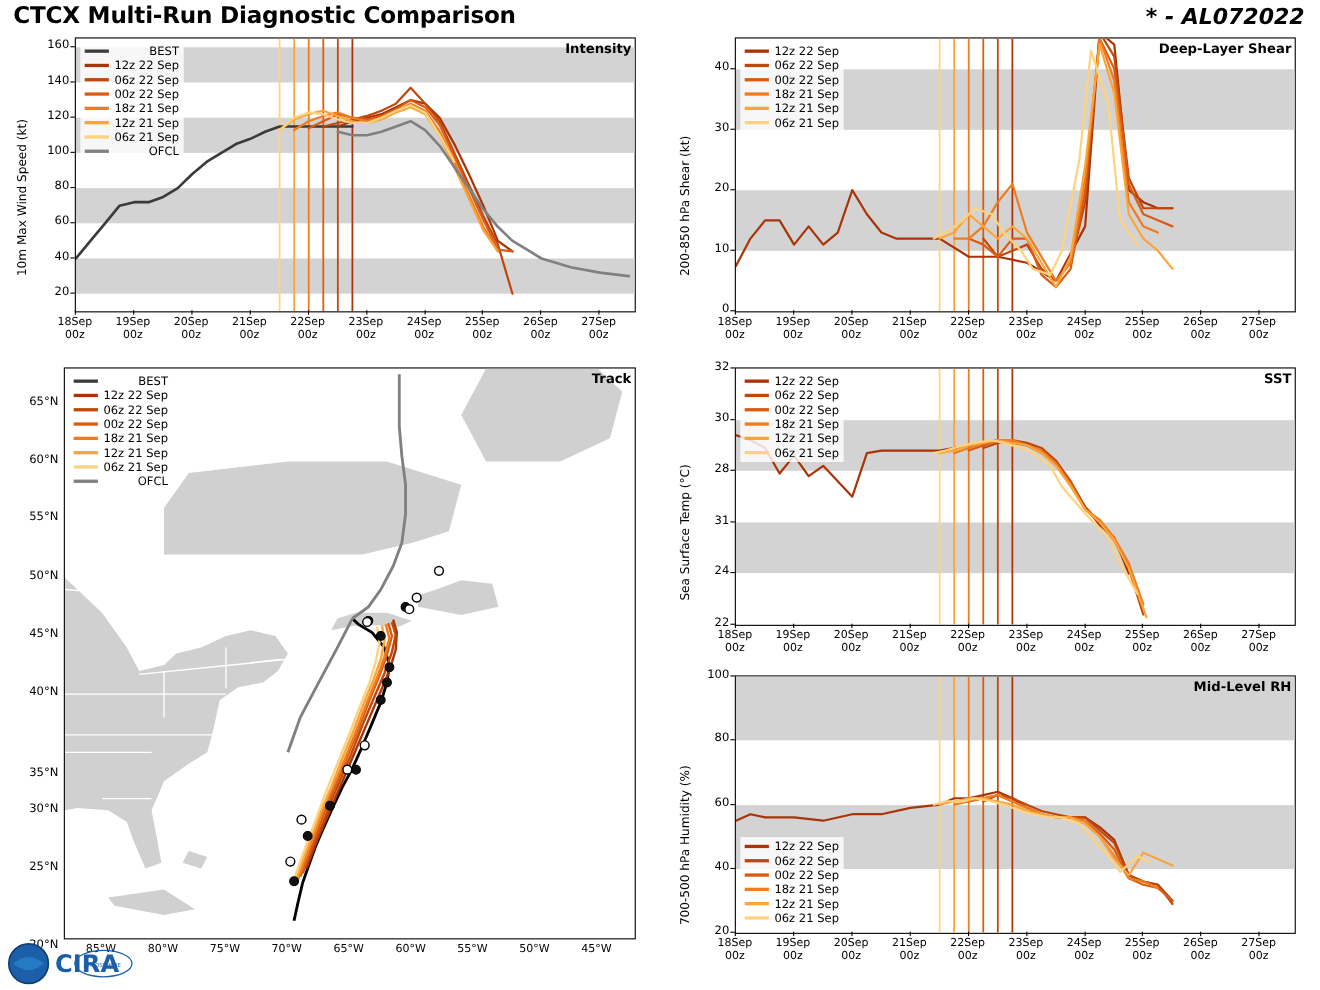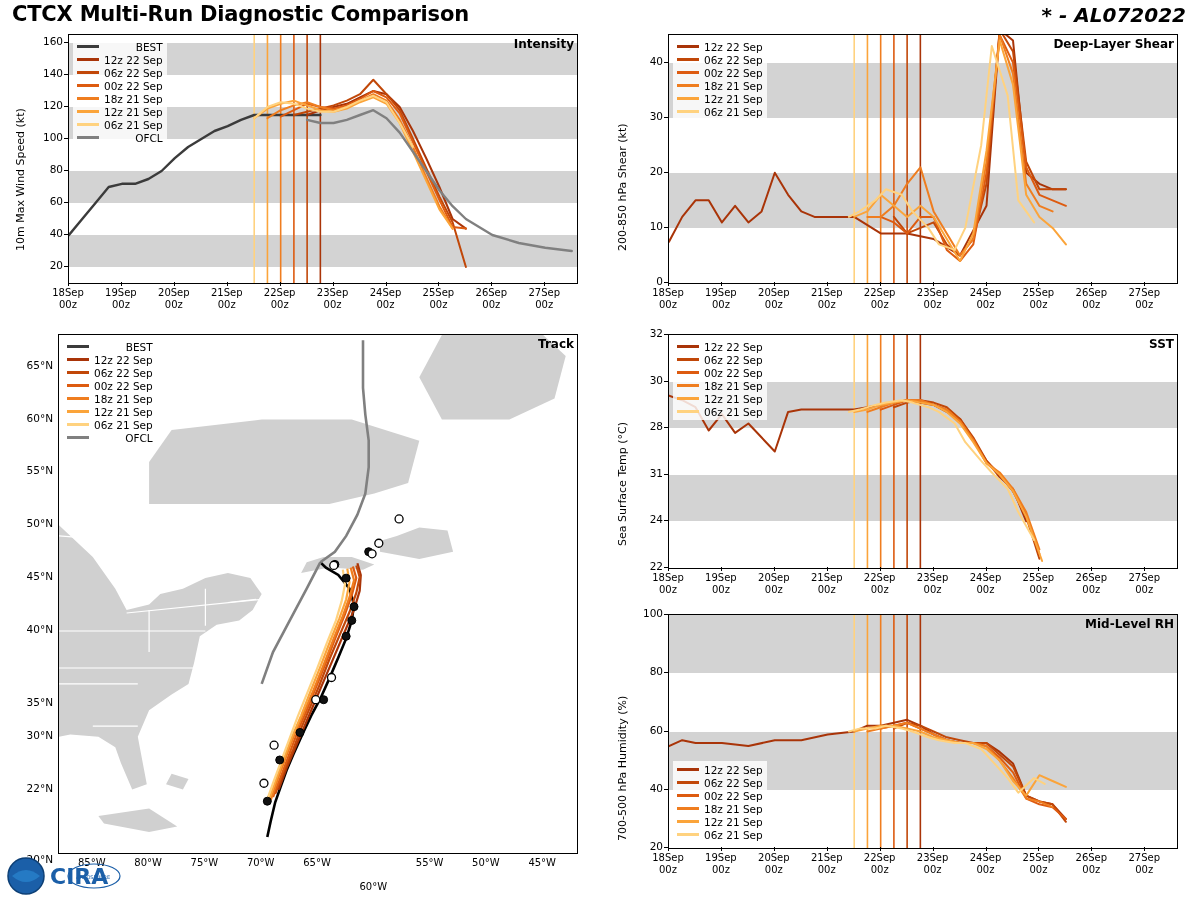--- a/index.html
+++ b/index.html
@@ -281,35 +281,35 @@
         <circle cx="256.7478260869565" cy="364.7142857142857" r="4" fill="#fff" stroke="#000" stroke-width="1.3"></circle>
         <circle cx="272.5130434782609" cy="342.51428571428573" r="4" fill="#fff" stroke="#000" stroke-width="1.3"></circle>
         <circle cx="313.0521739130435" cy="218.82857142857148" r="4" fill="#fff" stroke="#000" stroke-width="1.3"></circle>
         <circle cx="319.8086956521739" cy="208.25714285714287" r="4" fill="#fff" stroke="#000" stroke-width="1.3"></circle>
         <circle cx="340.07826086956527" cy="183.94285714285712" r="4" fill="#fff" stroke="#000" stroke-width="1.3"></circle>
         <circle cx="274.7652173913043" cy="230.4571428571428" r="4" fill="#fff" stroke="#000" stroke-width="1.3"></circle>
       </svg>
     </div>
   <div class="panel-label" style="right:26px;top:11px;">Track</div>
 <div class="ytick" style="width: 44px; left: 9px; top: 527px;">20°N</div>
-    <div class="ytick" style="width: 44px; left: 9px; top: 455.571px;">22°N</div>
+    <div class="ytick" style="width: 44px; left: 9px; top: 455.571px;">25°N</div>
     <div class="ytick" style="width: 44px; left: 9px; top: 402.714px;">30°N</div>
     <div class="ytick" style="width: 44px; left: 9px; top: 370px;">35°N</div>
     <div class="ytick" style="width: 44px; left: 9px; top: 297px;">40°N</div>
     <div class="ytick" style="width: 44px; left: 9px; top: 244.143px;">45°N</div>
     <div class="ytick" style="width: 44px; left: 9px; top: 191.286px;">50°N</div>
     <div class="ytick" style="width: 44px; left: 9px; top: 138.429px;">55°N</div>
     <div class="ytick" style="width: 44px; left: 9px; top: 85.5714px;">60°N</div>
     <div class="ytick" style="width: 44px; left: 9px; top: 32.7143px;">65°N</div>
     <div class="xtick" style="width: 50px; left: 66.7826px; top: 531px;">85°W</div>
     <div class="xtick" style="width: 50px; left: 123.087px; top: 531px;">80°W</div>
     <div class="xtick" style="width: 50px; left: 179.391px; top: 531px;">75°W</div>
     <div class="xtick" style="width: 50px; left: 235.696px; top: 531px;">70°W</div>
     <div class="xtick" style="width: 50px; left: 292px; top: 531px;">65°W</div>
-    <div class="xtick" style="width: 50px; left: 348.304px; top: 555px;">60°W</div>
+    <div class="xtick" style="width: 50px; left: 348.304px; top: 531px;">60°W</div>
     <div class="xtick" style="width: 50px; left: 404.609px; top: 531px;">55°W</div>
     <div class="xtick" style="width: 50px; left: 460.913px; top: 531px;">50°W</div>
     <div class="xtick" style="width: 50px; left: 517.217px; top: 531px;">45°W</div>
     <div class="legend legendbox" style="left: 63px; top: 12px;">
       <div class="row">
         <span class="sw" style="background: rgb(59, 59, 59);"></span>
         <span class="lt">BEST</span>
       </div>
       <div class="row">
         <span class="sw" style="background: rgb(169, 52, 8);"></span>

